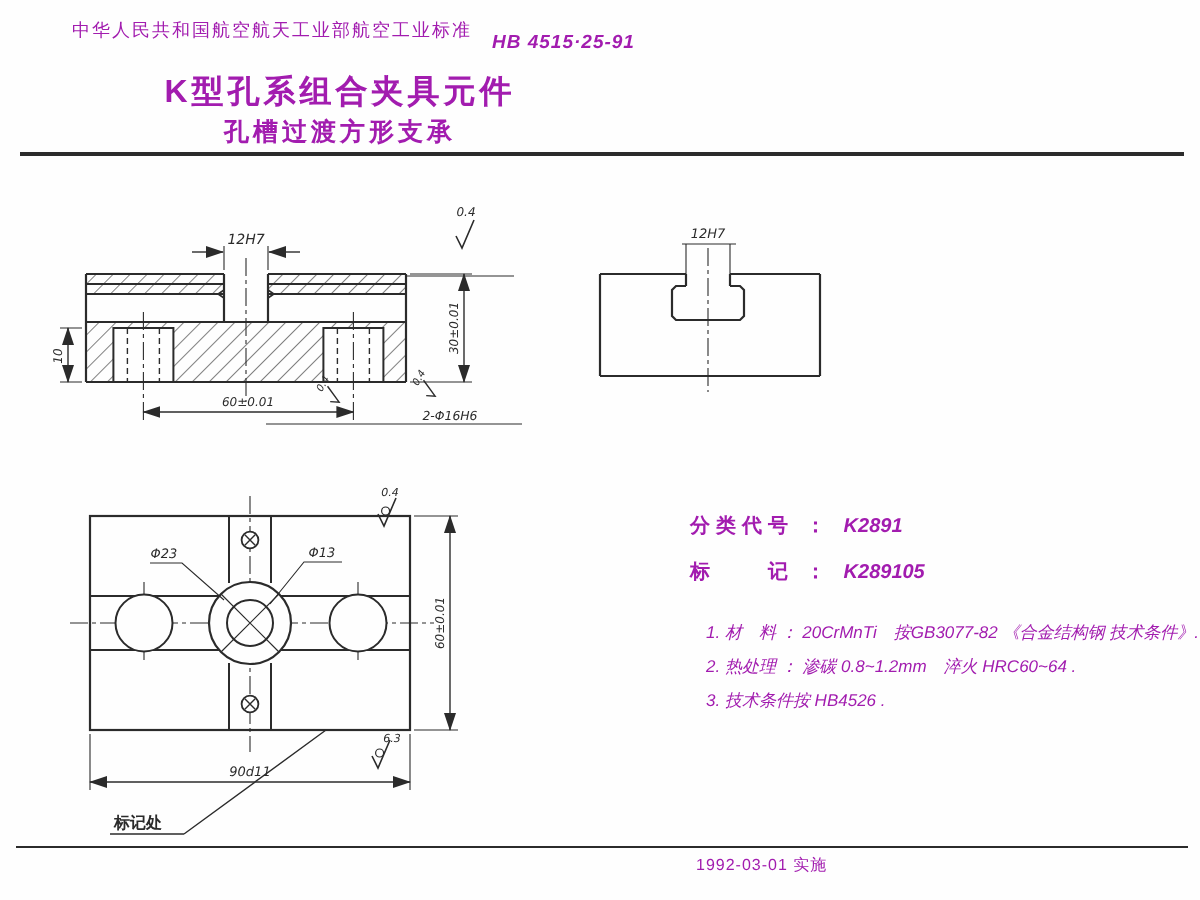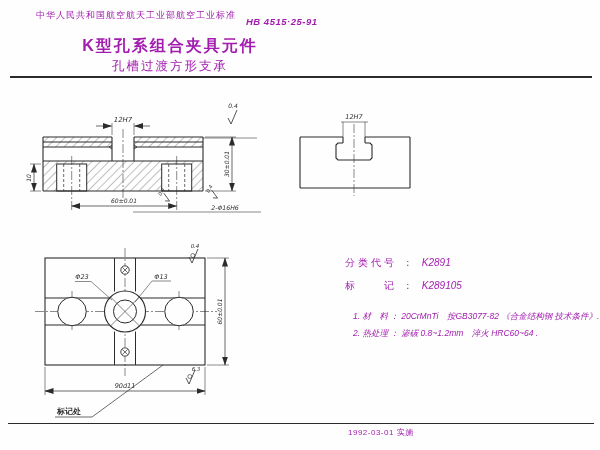--- a/index.html
+++ b/index.html
@@ -5,26 +5,26 @@
   html,body{margin:0;padding:0;background:#e8e8e4;}
   .page{
     position:relative;width:600px;height:450px;background:#fefefe;
     overflow:hidden;font-family:"Liberation Sans","DejaVu Sans",sans-serif;color:#a21caf;
   }
   .abs{position:absolute;}
   .org-line{left:36px;top:9px;font-size:9px;letter-spacing:1px;}
   .std-num{left:246px;top:16px;font-size:9.5px;font-style:italic;font-weight:bold;letter-spacing:.5px;}
   .title-wrap{left:55px;top:36px;width:230px;text-align:center;}
   .title-l1{font-size:16px;letter-spacing:2px;font-weight:bold;}
-  .title-l2{font-size:12.5px;letter-spacing:2px;font-weight:normal;margin-top:1px;}
+  .title-l2{font-size:12.5px;letter-spacing:2px;font-weight:bold;margin-top:1px;}
   .head-rule{left:10px;top:76px;width:582px;border-top:2px solid #2b2b2b;height:0;}
   .info-block{left:345px;top:256px;font-size:10px;}
   .info-row{margin-bottom:9px;white-space:nowrap;}
-  .info-label{letter-spacing:3px;font-weight:normal;}
-  .info-value{font-style:italic;font-weight:normal;margin-left:6px;}
+  .info-label{letter-spacing:3px;font-weight:bold;}
+  .info-value{font-style:italic;font-weight:bold;margin-left:6px;}
   .notes{left:353px;top:308px;font-size:8.5px;line-height:17px;font-style:italic;}
   .note-line{white-space:nowrap;}
   .footer-rule{left:8px;top:423px;width:586px;border-top:1.5px solid #2b2b2b;height:0;}
   .footer-left{left:12px;top:428px;font-size:8px;letter-spacing:.5px;}
   .footer-right{left:348px;top:427px;font-size:8px;letter-spacing:.5px;}
   svg{position:absolute;overflow:visible;}
   svg text{font-family:"DejaVu Sans",sans-serif;fill:#2b2b2b;}
   .dimtxt{font-style:italic;}
 </style>
 </head>
@@ -166,18 +166,19 @@
       <span class="info-label">分类代号 ：</span><span class="info-value">K2891</span>
     </div>
     <div class="info-row">
       <span class="info-label">标　　记 ：</span><span class="info-value">K289105</span>
     </div>
   </div>
 
   <div class="abs notes">
     <div class="note-line">1. 材　料 ： 20CrMnTi　按GB3077-82 《合金结构钢 技术条件》.</div>
     <div class="note-line">2. 热处理 ： 渗碳 0.8~1.2mm　淬火 HRC60~64 .</div>
+    <div class="note-line">3. 技术条件按 HB4526 .</div>
   </div>
 
   <div class="abs footer-rule"></div>
   <div class="abs footer-right">1992-03-01 实施</div>
 
 </div>
 
 </body></html>

